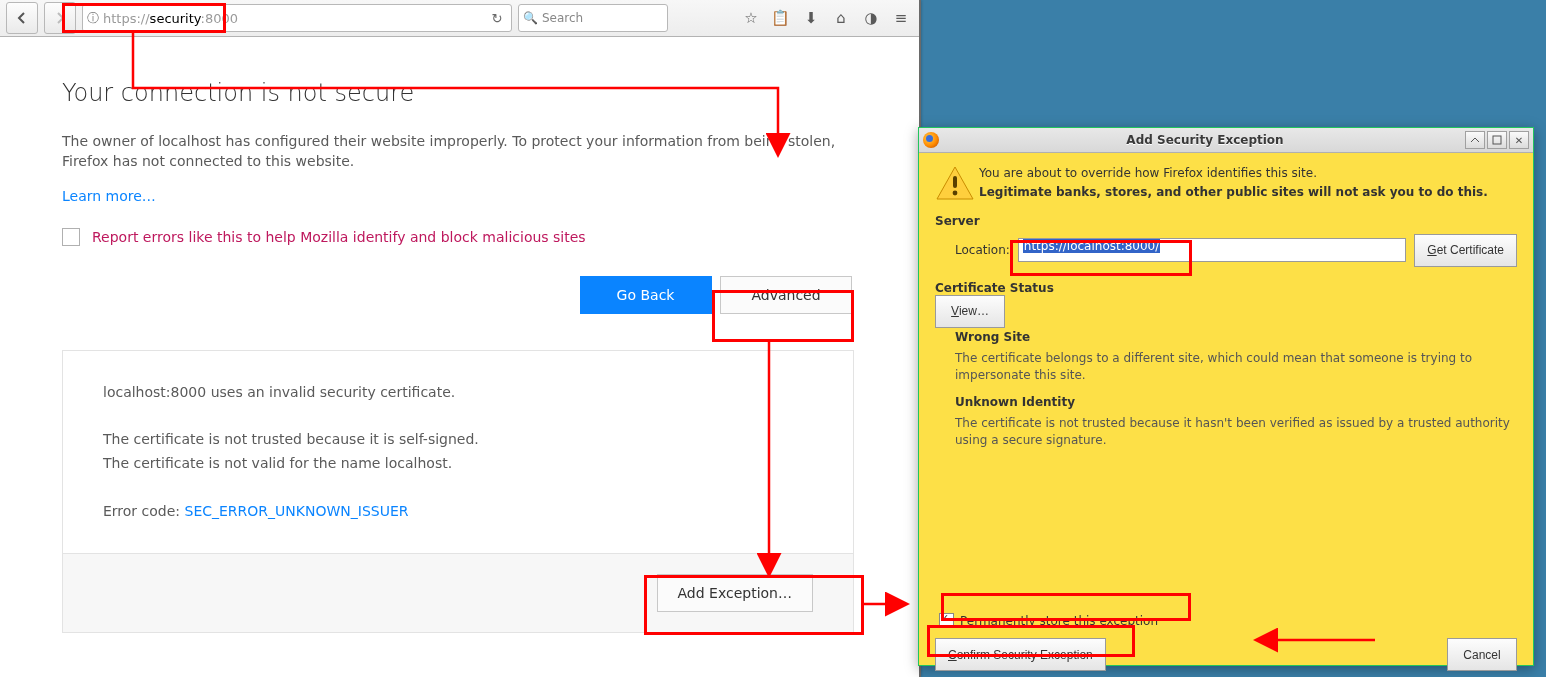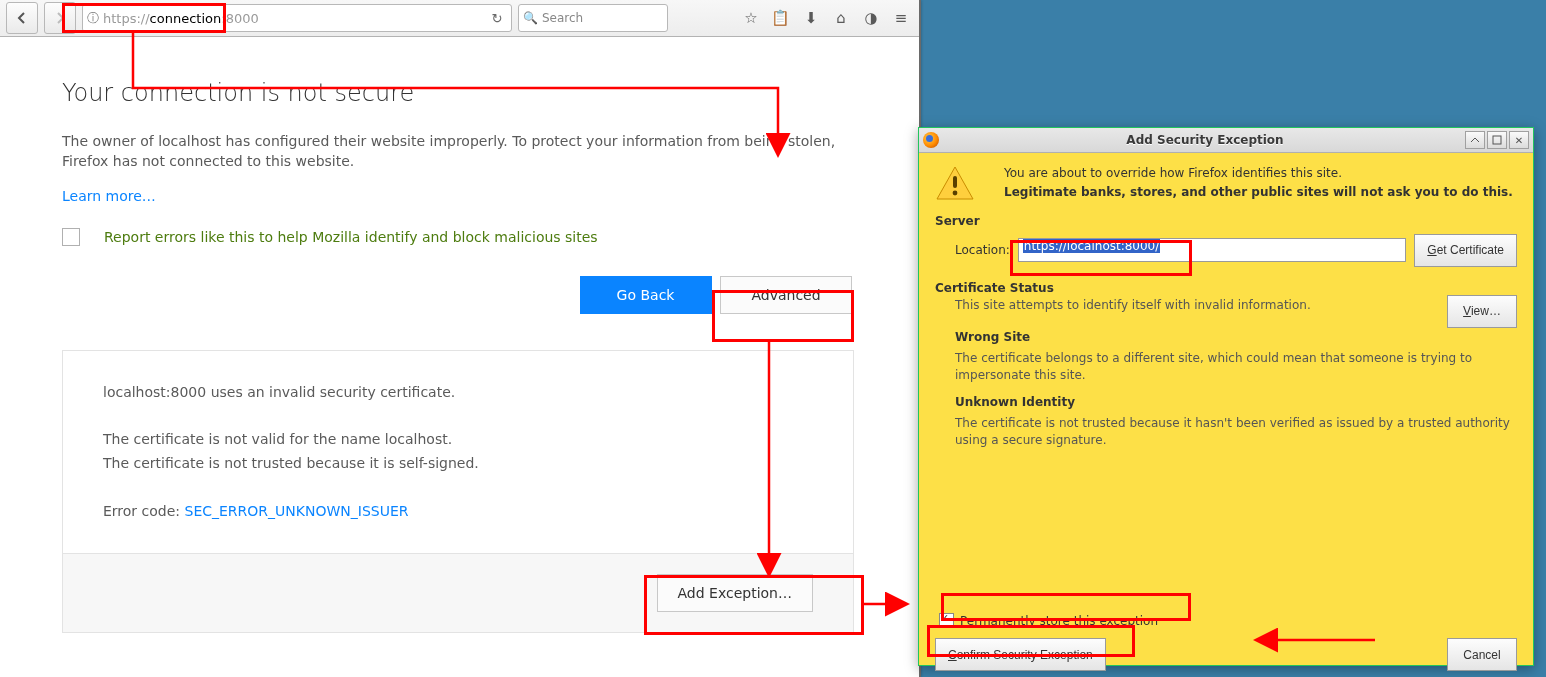--- a/index.html
+++ b/index.html
@@ -15,42 +15,42 @@
 .url-text{flex:1;white-space:nowrap;overflow:hidden;color:#9a9a9a}
 .url-text b{color:#000;font-weight:normal}
 .refresh-btn{width:20px;text-align:center;color:#6a6a6a}
 .search-bar{flex:0 0 140px;height:26px;border:1px solid #b8b8b8;border-radius:3px;background:#fff;display:flex;align-items:center;padding:0 4px;gap:4px;font-size:12px;color:#888}
 .tb-icon{width:24px;height:24px;display:flex;align-items:center;justify-content:center;color:#5a5a5a;font-size:15px}
 
 .ff-content{padding:42px 0 0 62px;color:#333;font-size:14px}
 .ff-content h1{font-size:24px;font-weight:300;color:#333;margin:0 0 24px 0}
 .ff-content .para{color:#5a5a5a;max-width:800px;line-height:1.45;margin:0 0 16px 0}
 .learn{color:#0a84ff;margin:0 4px 24px 0}
-.report-row{display:flex;align-items:center;gap:24px;margin:0 0 30px 0;color:#4d7c0f}
+.report-row{display:flex;align-items:center;gap:12px;margin:0 0 30px 0;color:#be185d}
 .chk{width:16px;height:16px;border:1px solid #b0b0b0;background:#fff}
 .btn-row{margin:0 0 36px 0;padding-right:60px;max-width:790px;text-align:right}
 .btn{display:inline-block;min-width:90px;padding:10px 20px;border:1px solid #c8c8c8;background:#fbfbfb;color:#333;font-size:14px;text-align:center}
 .btn.primary{background:#0a84ff;border-color:#0a84ff;color:#fff}
 .btn+.btn{margin-left:4px}
 
 .adv-box{border:1px solid #e3e3e3;max-width:790px;margin-right:60px}
 .adv-top{padding:30px 40px;color:#5a5a5a;line-height:1.7}
 .adv-bottom{background:#f7f7f7;border-top:1px solid #e3e3e3;padding:20px 40px;text-align:right}
 .err-label{color:#5a5a5a}
 .err-code{color:#0a84ff}
 
 
 .dlg{position:absolute;left:918px;top:127px;width:614px;height:537px;background:#fde047;border:1px solid #22c55e;box-shadow:0 3px 12px rgba(0,0,0,.35)}
 .dlg-titlebar{height:24px;background:linear-gradient(#e8e8e8,#d8d8d8);border-bottom:1px solid #b0b0b0;display:flex;align-items:center;padding:0 4px;position:relative}
 .dlg-titlebar .ff-icon{width:16px;height:16px;border-radius:50%;background:radial-gradient(circle at 6px 6px,#ffcd4a,#ff8a00 55%,#b04000);margin-right:8px;position:relative}
 .dlg-titlebar .ff-icon::after{content:"";position:absolute;left:3px;top:3px;width:7px;height:7px;border-radius:50%;background:#3a6fd8}
 .dlg-title{flex:1;text-align:center;font-weight:bold;font-size:12px;color:#3a3a3a;text-shadow:0 1px #fff}
 .dlg-wbtn{width:18px;height:16px;border:1px solid #a0a0a0;background:linear-gradient(#fafafa,#dcdcdc);margin-left:2px;display:flex;align-items:center;justify-content:center;font-size:10px;color:#505050}
 .dlg-body{padding:12px 16px 10px 16px;font-size:12px;color:#333}
-.dlg-warn{display:flex;gap:29px;margin-bottom:12px}
+.dlg-warn{display:flex;gap:4px;margin-bottom:12px}
 .tri{width:40px;height:36px;position:relative}
 .tri svg{width:40px;height:36px}
 .dlg-warn-text{flex:1;line-height:1.45}
 .dlg-warn-text .line1{margin-bottom:2px}
 .dlg-warn-text .line2{font-weight:bold}
 .sec-head{font-weight:bold;margin:6px 0 6px 0}
 .loc-row{display:flex;align-items:center;gap:8px;margin:4px 0 14px 20px}
 .loc-input{flex:1;height:22px;border:1px solid #9a9a9a;background:#fff;padding:0 4px;font-size:12px;display:flex;align-items:flex-start}
 .loc-input .sel{background:#3264c8;color:#fff;padding:0 1px}
 .dlg-btn{height:33px;padding:0 12px;border:1px solid #9a9a9a;background:linear-gradient(#fdfdfd,#e5e5e5);font-size:12px;color:#333}
@@ -81,21 +81,21 @@
           </svg>
       </div>
       <div class="ff-nav-btn disabled">
         <svg width="14" height="14" viewBox="0 0 14 14">
             <path d="M5 2 L10 7 L5 12" stroke="#bcbcbc" stroke-width="2" fill="none"></path>
           </svg>
       </div>
       <div class="url-bar">
         <span class="lock">ⓘ</span>
         <span class="url-text">
-          <span>https://</span><b>connection</b><span>:8000</span>
+          <span>https://</span><b>security</b><span>:8000</span>
         </span>
         <span class="refresh-btn">↻</span>
       </div>
       <div class="search-bar">
         <span>🔍</span>
         <span>Search</span>
       </div>
       <div style="flex:1"></div>
       <div class="tb-icon">☆</div>
       <div class="tb-icon">📋</div>
@@ -115,22 +115,22 @@
       </div>
       <div class="btn-row">
         <span class="btn primary">Go Back</span>
         <span class="btn">Advanced</span>
       </div>
 
       <div class="adv-box">
         <div class="adv-top">
           <div>localhost:8000 uses an invalid security certificate.</div>
           <br>
+          <div>The certificate is not trusted because it is self-signed.</div>
           <div>The certificate is not valid for the name localhost.</div>
-          <div>The certificate is not trusted because it is self-signed.</div>
           <br>
           <div>
             <span class="err-label">Error code: </span><span class="err-code">SEC_ERROR_UNKNOWN_ISSUER</span>
           </div>
         </div>
         <div class="adv-bottom">
           <span class="btn">Add Exception…</span>
         </div>
       </div>
     </div>
@@ -173,21 +173,20 @@
         <div class="loc-input">
           <span class="sel">https://localhost:8000/</span>
         </div>
         <button class="dlg-btn"><u>G</u><span>et Certificate</span></button>
       </div>
 
       <div style="display:flex;align-items:center;justify-content:space-between">
         <div class="sec-head" style="margin:0">Certificate Status</div>
       </div>
       <div style="display:flex;align-items:flex-start;justify-content:space-between">
-        <div class="desc" style="margin-left:20px">This site attempts to identify itself with invalid information.</div>
         <button class="dlg-btn" style="min-width:70px"><u>V</u>iew…</button>
       </div>
 
       <div class="subhead">Wrong Site</div>
       <div class="desc">The certificate belongs to a different site, which could mean that someone is trying to impersonate this site.</div>
 
       <div class="subhead">Unknown Identity</div>
       <div class="desc">The certificate is not trusted because it hasn't been verified as issued by a trusted authority using a secure signature.</div>
 
       <div class="perma-row">

